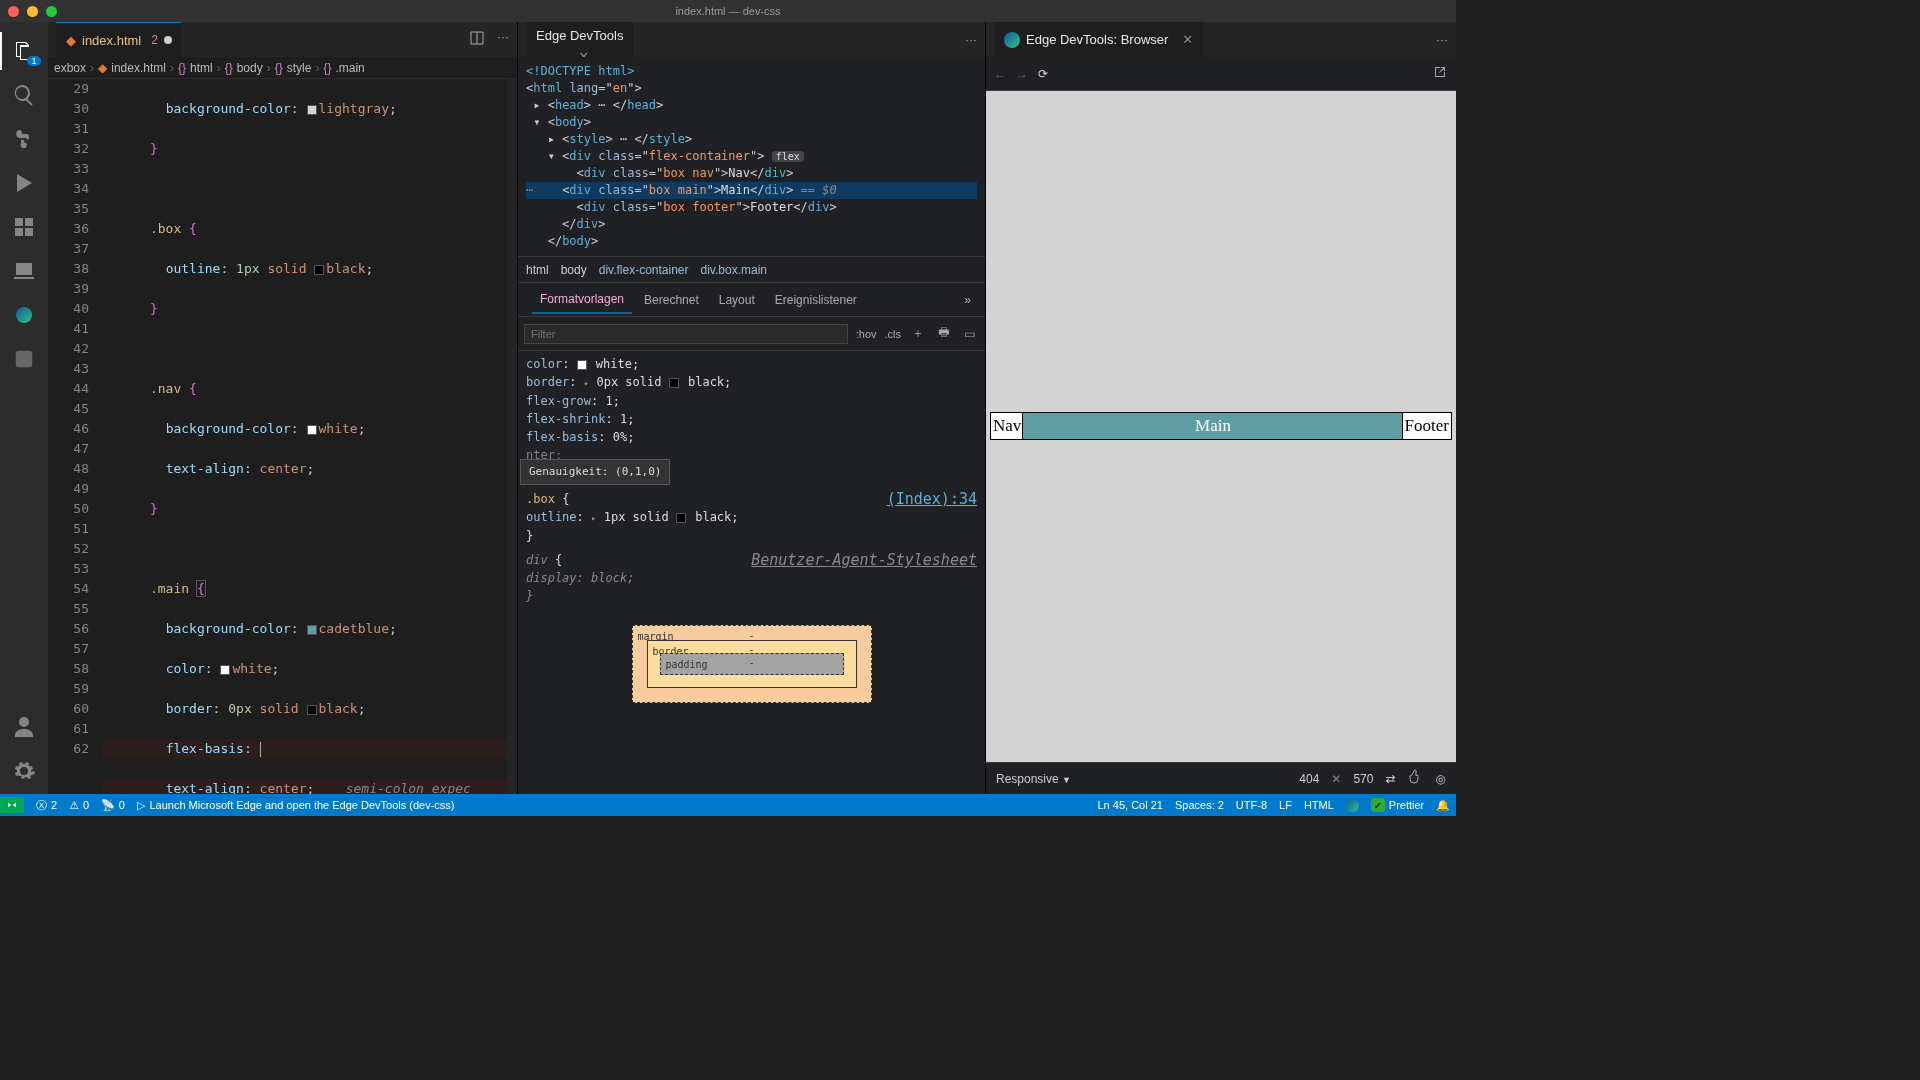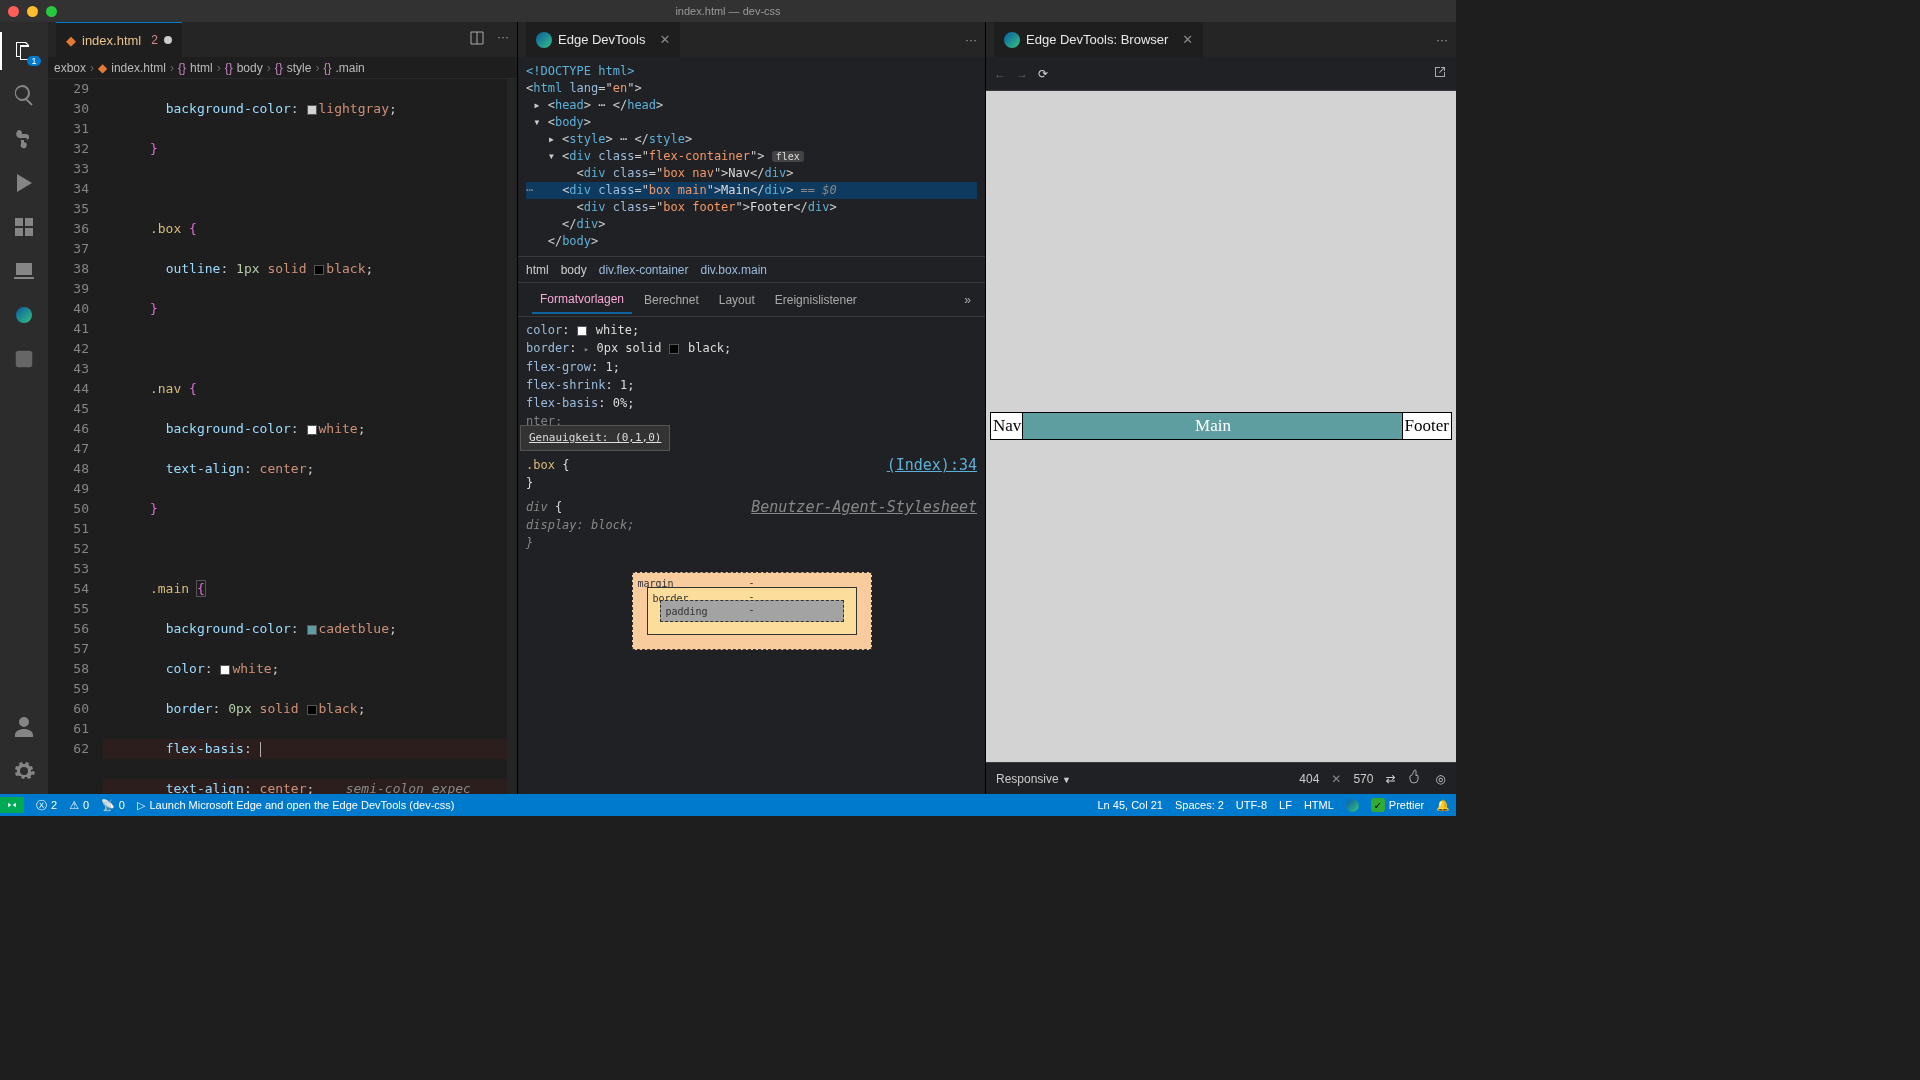--- a/index.html
+++ b/index.html
@@ -95,21 +95,21 @@
   .tk-brace { color: #da70d6; }
   .tk-errtxt { color: #888; font-style: italic;}
   .swatch { display: inline-block; width: 10px; height: 10px; border: 1px solid #555; vertical-align: middle; margin-right: 2px;}
   .errline { background: rgba(90,30,30,0.25); }
   .cursor { border-left: 1px solid #aeafad; display: inline-block; height: 15px; vertical-align: middle;}
   .minimap { position: absolute; right: 0; top: 0; width: 10px; height: 100%; background: #252526;}
 
   
   .dt-tab {
     height: 35px; display: flex; align-items: center; gap: 6px;
-    padding: 0 10px; background: #1e1e1e; color: #e8e8e8; font-size: 13px;
+    padding: 0 10px; background: #1e1e1e; color: #e8e8e8; font-size: 13px; flex-direction: column;
   }
   .dt-top {
     height: 34px; display: flex; align-items: center; gap: 6px;
     padding: 0 8px; border-bottom: 1px solid #3a3a3a; background: #202124;
   }
   .dt-tabnav { display: flex; gap: 2px; margin-left: 8px;}
   .dt-tabnav div { padding: 8px 10px; color: #aaa; cursor: pointer;}
   .dt-tabnav div.active { color: #fff; border-bottom: 2px solid #0e639c; }
   .dt-dom { flex: 0 0 auto; padding: 6px 8px; font-family: Menlo, monospace; font-size: 12px; line-height: 17px; background: #202124; border-bottom: 1px solid #3a3a3a;}
   .dt-dom .dl { white-space: pre; }
@@ -132,21 +132,21 @@
   .dt-iconbtn { color: #aaa; width: 18px; text-align: center;}
   .dt-styles { flex: 1; padding: 4px 8px; font-family: Menlo, monospace; font-size: 12px; line-height: 18px; background: #202124; color: #ddd; overflow: hidden;}
   .dt-rulehead { color: #d7ba7d;}
   .dt-src { float: right; color: #5db0d7; text-decoration: underline; font-size: 15px;}
   .dt-propn { color: #9bbbdc;}
   .dt-propv { color: #ddd;}
   .dt-expand { color: #888; font-size: 9px;}
   .dt-uastyle { color: #888; font-style: italic;}
   .tooltip {
     position: absolute; background: #333; border: 1px solid #555;
-    padding: 3px 8px; font-size: 11px; color: #ddd; z-index: 10; text-decoration: underline;
+    padding: 3px 8px; font-size: 11px; color: #ddd; z-index: 10;
   }
   .boxmodel {
     margin: 20px auto 0; width: 240px; text-align: center; position: relative;
     font-size: 10px;
   }
   .bm-margin { background: #f9cc9d; border: 1px dashed #333; padding: 14px; position: relative;}
   .bm-border { background: #fddd9b; border: 1px solid #333; padding: 12px; position: relative;}
   .bm-padding { background: #a3a3a3; border: 1px dashed #333; padding: 8px; position: relative;}
   .bm-label { position: absolute; top: 2px; left: 5px; color: #333;}
   .bm-dash { color: #333; }
@@ -395,30 +395,39 @@
         <span class="node">div.flex-container</span>
         <span class="node">div.box.main</span>
       </div>
       <div class="dt-subtabs">
         <div class="active">Formatvorlagen</div>
         <div>Berechnet</div>
         <div>Layout</div>
         <div>Ereignislistener</div>
         <div style="margin-left:auto">»</div>
       </div>
+      <div class="dt-filterrow">
+        <input class="dt-filter" placeholder="Filter" style="">
+        <span class="dt-hov">:hov</span>
+        <span class="dt-hov">.cls</span>
+        <span class="dt-iconbtn">＋</span>
+        <span class="dt-iconbtn">🖶</span>
+        <span class="dt-iconbtn">▭</span>
+      </div>
       <div class="dt-styles" style="position:relative">
 <div>  <span class="dt-propn">color</span>: <span class="swatch" style="background:white"></span> <span class="dt-propv">white</span>;</div>
 <div>  <span class="dt-propn">border</span>: <span class="dt-expand">▸</span> <span class="dt-propv">0px solid</span> <span class="swatch" style="background:black"></span> <span class="dt-propv">black</span>;</div>
 <div>    <span class="dt-propn">flex-grow</span>: <span class="dt-propv">1</span>;</div>
 <div>    <span class="dt-propn">flex-shrink</span>: <span class="dt-propv">1</span>;</div>
 <div>    <span class="dt-propn">flex-basis</span>: <span class="dt-propv">0%</span>;</div>
 <div style="opacity:0.5">                        <span>nter;</span></div>
 <div>}</div>
 <div class="tooltip" style="left:2px; top:108px;">Genauigkeit: (0,1,0)</div>
 <div style="margin-top:8px"><span class="dt-rulehead">.box</span> { <span class="dt-src">(Index):34</span></div>
+<div>  <span class="dt-propn">outline</span>: <span class="dt-expand">▸</span> <span class="dt-propv">1px solid</span> <span class="swatch" style="background:black"></span> <span class="dt-propv">black</span>;</div>
 <div>}</div>
 <div style="margin-top:6px"><span class="dt-uastyle">div</span> { <span class="dt-src dt-uastyle">Benutzer-Agent-Stylesheet</span></div>
 <div class="dt-uastyle">  <span>display</span>: <span>block</span>;</div>
 <div class="dt-uastyle">}</div>
 
         <div class="boxmodel">
           <div class="bm-margin">
             <span class="bm-label">margin</span>
             <span class="bm-dash" style="position:absolute;top:1px;left:50%;transform:translateX(-50%)">-</span>
             <div class="bm-border">

